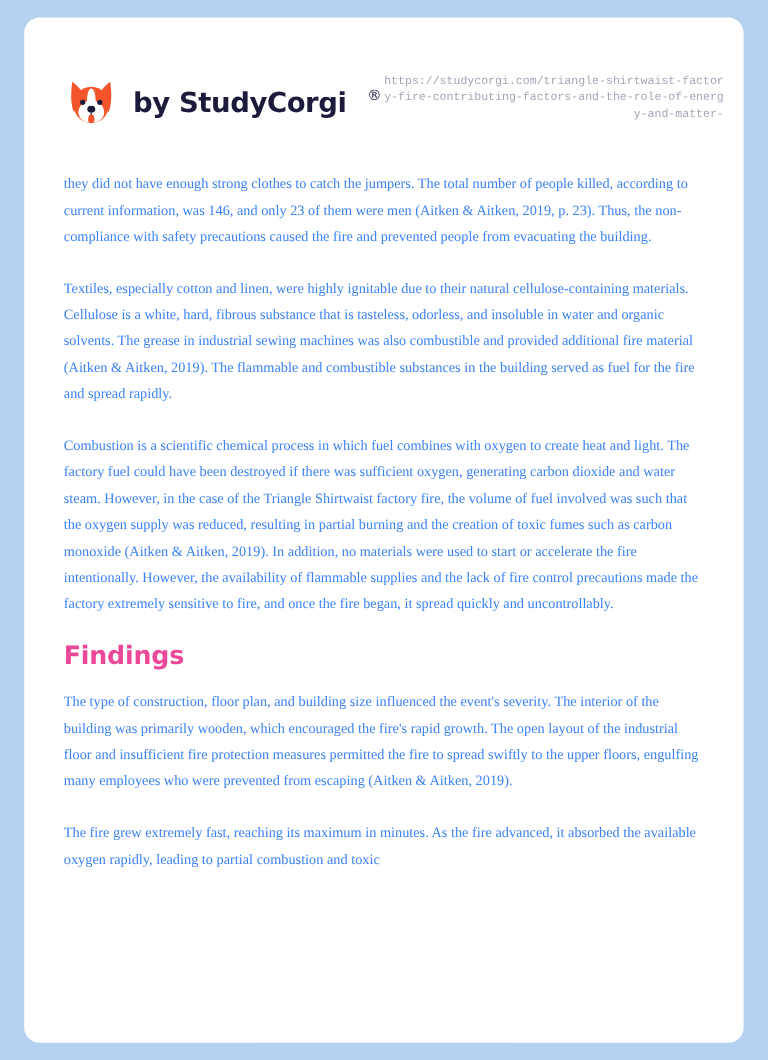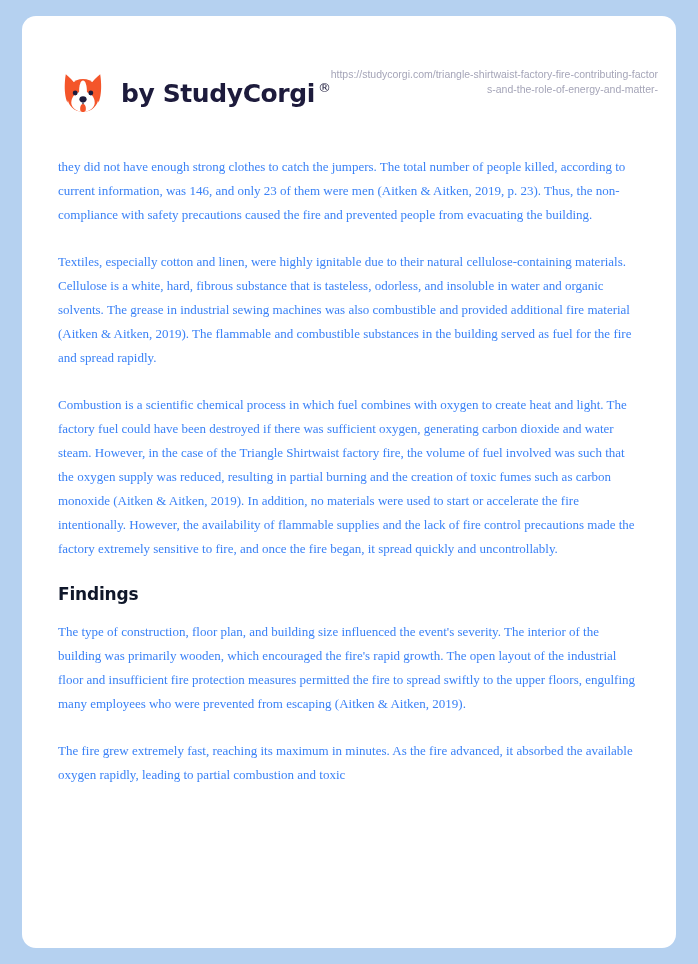--- a/index.html
+++ b/index.html
@@ -45,20 +45,21 @@
   }
   .brand-text {
     font-family: "DejaVu Sans", sans-serif;
     font-size: 25px;
     font-weight: bold;
     color: #1d1b3c;
     letter-spacing: -0.4px;
     white-space: nowrap;
     display: flex;
     align-items: flex-start;
+    gap: 16px;
   }
   .brand-reg {
     font-size: 13px;
     font-weight: normal;
     color: #1d1b3c;
     margin-left: 3px;
     margin-top: 1px;
   }
   .header-meta {
     text-align: right;
@@ -68,21 +69,21 @@
   .doc-title {
     font-family: "DejaVu Sans", sans-serif;
     font-size: 11.5px;
     font-weight: bold;
     color: #8b8ba0;
     line-height: 1.45;
     margin: 0;
     letter-spacing: 0.05px;
   }
   .doc-url {
-    font-family: Liberation Sans, sans-serif;
+    font-family: Liberation Mono, monospace;
     font-size: 10.5px;
     color: #a5a5b8;
     line-height: 1.45;
     margin: 5px 0 0 0;
     word-break: break-all;
   }
   
   .doc-body {
     padding: 0 36px 0 36px;
     margin-top: 37px;
@@ -91,23 +92,23 @@
     font-family: Liberation Serif, serif;
     font-size: 13px;
     line-height: 24px;
     color: #3b82f6;
     margin: 0 0 23px 0;
     text-align: left;
   }
   .para:last-child { margin-bottom: 16px; }
   .section-heading {
     font-family: "DejaVu Sans", sans-serif;
-    font-size: 17px;
+    font-size: 23px;
     font-weight: bold;
-    color: #0f172a;
+    color: #ec4899;
     margin: 0 0 16px 0;
     letter-spacing: -0.2px;
   }
   .spacer-heading { margin-top: 5px; }
 </style>
 </head>
 <body>
 
 <div class="page-card">
 

